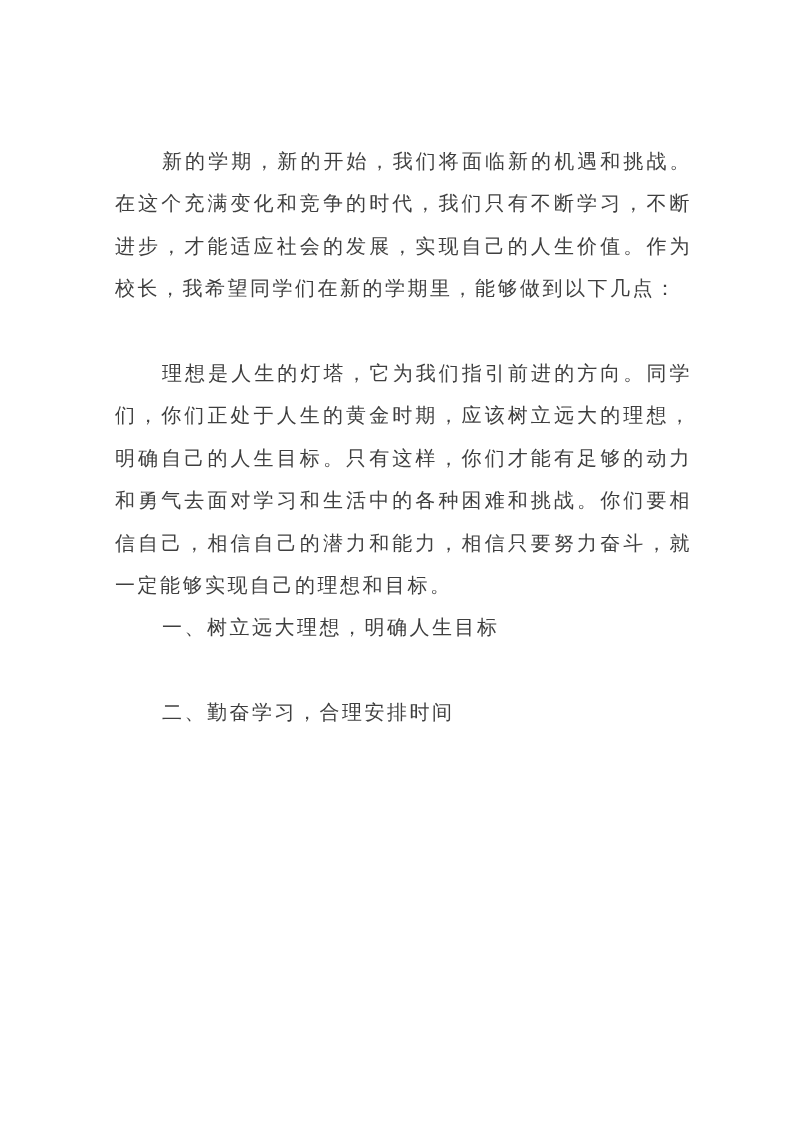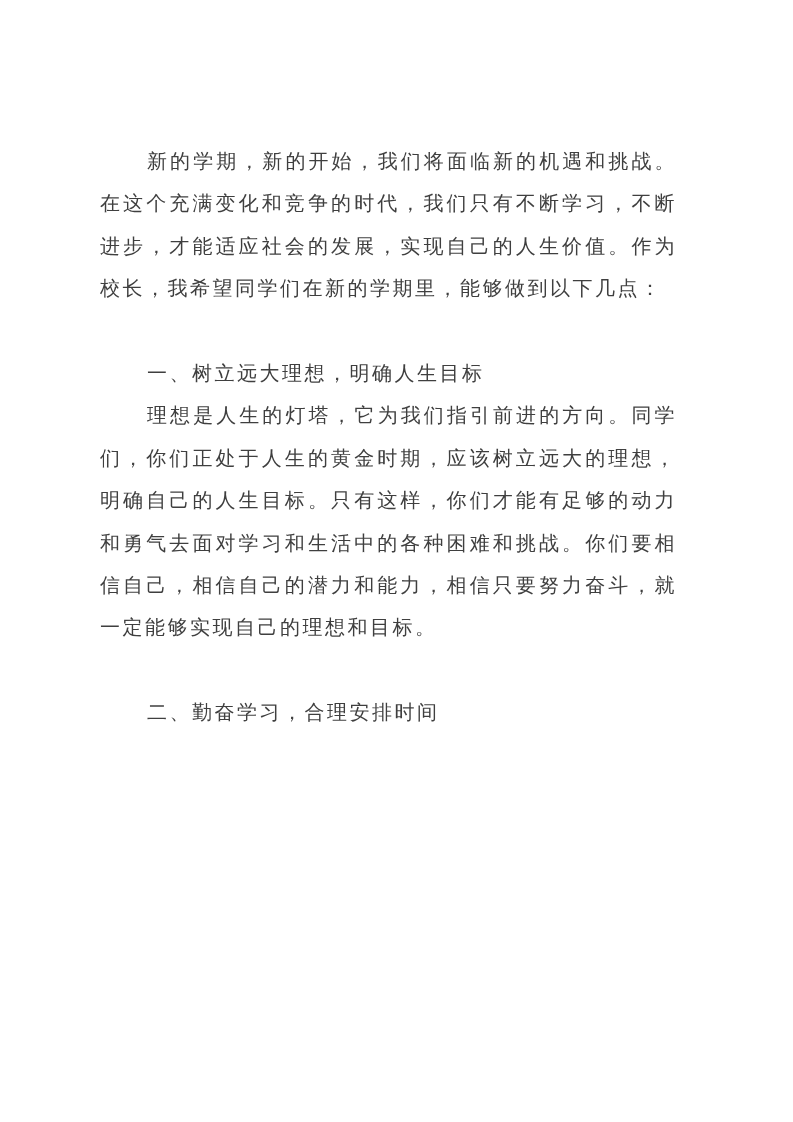--- a/index.html
+++ b/index.html
@@ -10,21 +10,21 @@
   .page {
     position: relative;
     width: 793px;
     height: 1122px;
     background: #ffffff;
     overflow: hidden;
     font-family: "Liberation Serif", "DejaVu Serif", serif;
   }
   .doc-body {
     position: absolute;
-    left: 100px;
+    left: 115px;
     top: 140px;
     width: 577px;
     font-family: Liberation Serif, serif;
   }
   .para {
     margin: 0;
     font-size: 20px;
     line-height: 42.4px;
     letter-spacing: 2.5px;
     color: #3f3f3f;
@@ -39,23 +39,23 @@
 </head>
 <body>
 
 <div class="page">
   <div class="doc-body">
 
     <p class="para">新的学期，新的开始，我们将面临新的机遇和挑战。在这个充满变化和竞争的时代，我们只有不断学习，不断进步，才能适应社会的发展，实现自己的人生价值。作为校长，我希望同学们在新的学期里，能够做到以下几点：</p>
 
     <div class="gap"></div>
 
+    <p class="para">理想是人生的灯塔，它为我们指引前进的方向。同学们，你们正处于人生的黄金时期，应该树立远大的理想，明确自己的人生目标。只有这样，你们才能有足够的动力和勇气去面对学习和生活中的各种困难和挑战。你们要相信自己，相信自己的潜力和能力，相信只要努力奋斗，就一定能够实现自己的理想和目标。</p>
+
     <p class="para">一、树立远大理想，明确人生目标</p>
-
-    <p class="para">理想是人生的灯塔，它为我们指引前进的方向。同学们，你们正处于人生的黄金时期，应该树立远大的理想，明确自己的人生目标。只有这样，你们才能有足够的动力和勇气去面对学习和生活中的各种困难和挑战。你们要相信自己，相信自己的潜力和能力，相信只要努力奋斗，就一定能够实现自己的理想和目标。</p>
 
     <div class="gap"></div>
 
     <p class="para">二、勤奋学习，合理安排时间</p>
 
     <div class="gap"></div>
 
 
   </div>
 </div>

